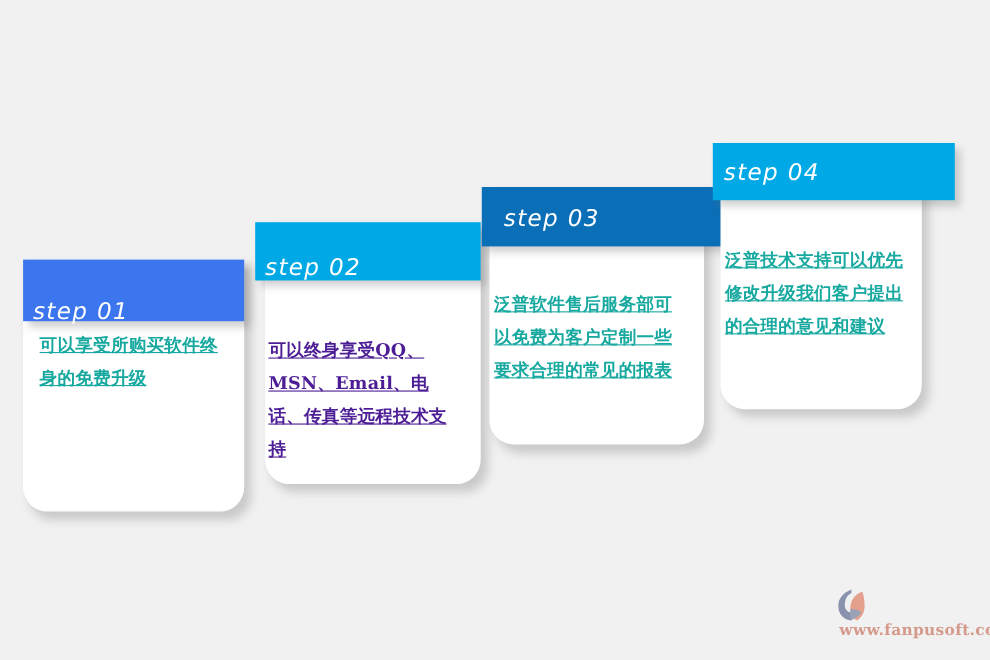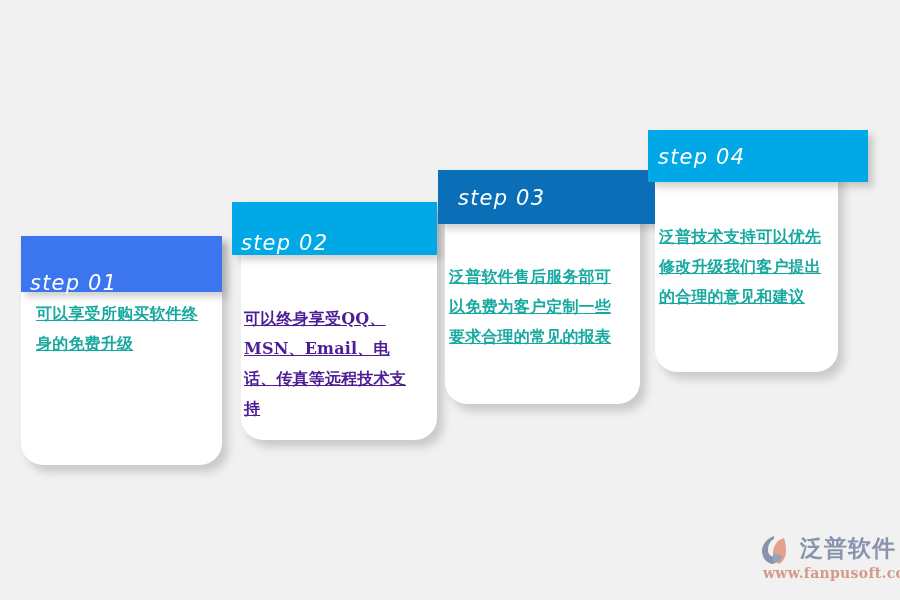--- a/index.html
+++ b/index.html
@@ -166,17 +166,16 @@
   </div>
 
   <div id="watermark">
     <span class="wm-mark">
       <svg width="34" height="30" viewBox="0 0 34 30" xmlns="http://www.w3.org/2000/svg">
         <path d="M12 1 C4 4 0 10 0 16 C0 23 5 29 12 29 L12 22 C8 21 6 19 6 15 C6 10 8 6 12 4 Z" fill="#8a93ad"></path>
         <path d="M22 3 C15 5 11 11 11 18 C11 23 13 27 17 29 C21 27 24 22 24 16 C24 10 23 6 22 3 Z" fill="#e5a08d"></path>
         <path d="M11 19 C14 18 18 19 21 22 C18 26 14 28 11 29 Z" fill="#9aa2b8"></path>
       </svg>
     </span>
-    <span class="wm-name" style="color: rgb(138, 147, 173);">泛普软件</span>
     <span class="wm-url" style="color: rgb(212, 154, 139);">www.fanpusoft.com</span>
   </div>
 
 </div>
 
 </body></html>

